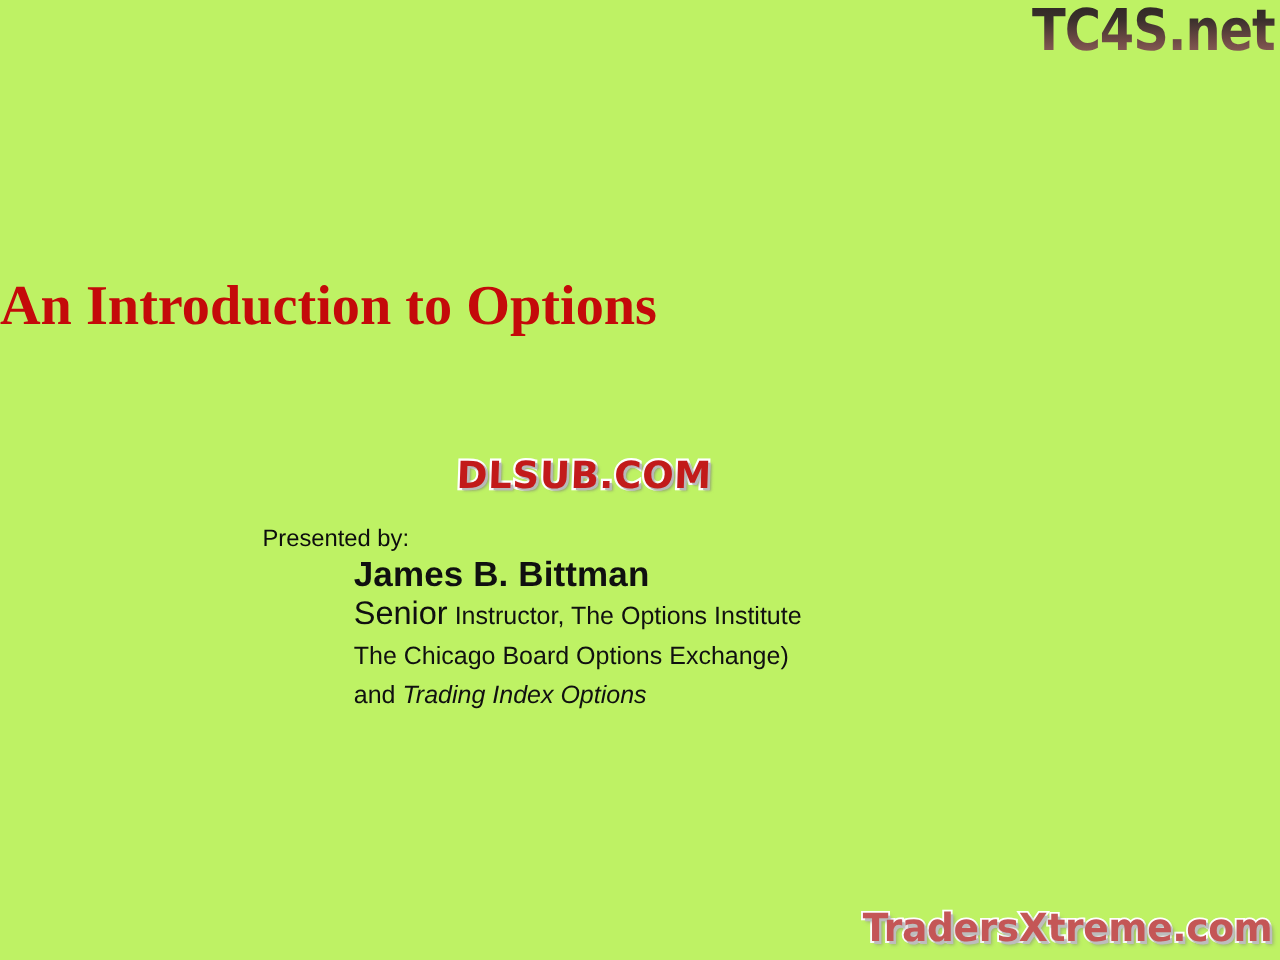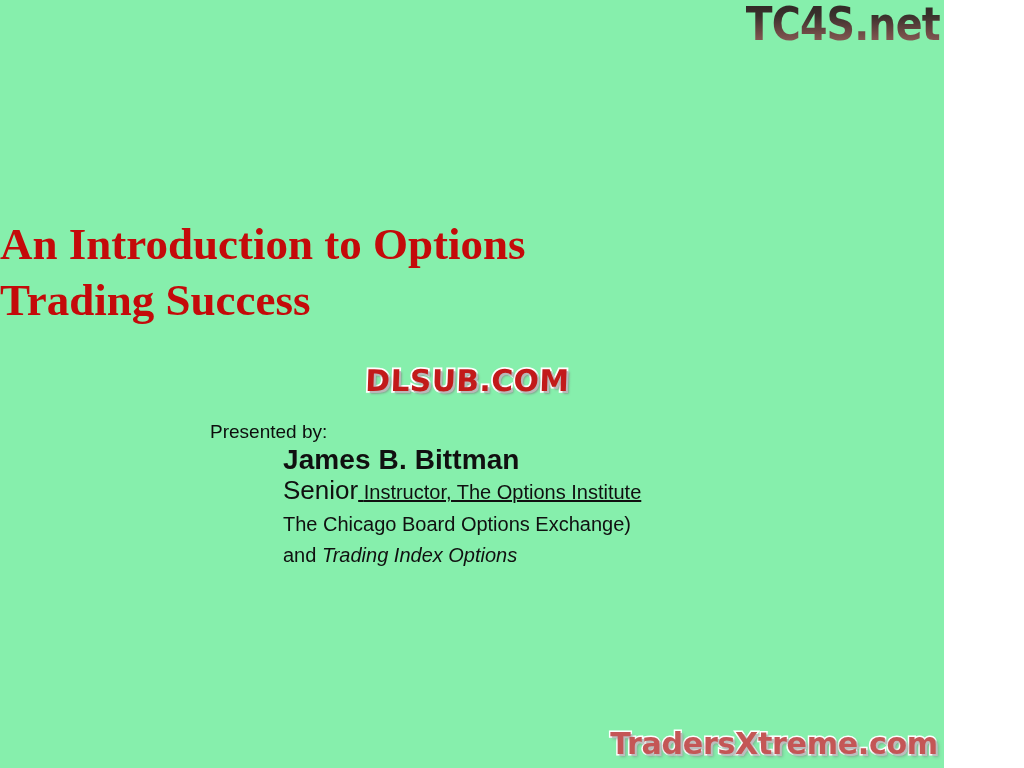--- a/index.html
+++ b/index.html
@@ -8,23 +8,23 @@
     padding: 0;
     background: #ffffff;
   }
   body {
     font-family: "Liberation Sans", sans-serif;
     -webkit-font-smoothing: antialiased;
   }
 
   #slide {
     position: relative;
-    width: 944px;
+    width: 1024px;
     height: 768px;
-    background: #86efac;
+    background: #bef264;
     overflow: hidden;
   }
 
   
   .wm-tc4s {
     position: absolute;
     top: -2px;
     right: 4px;
     font-family: "DejaVu Sans", sans-serif;
     font-weight: bold;
@@ -108,21 +108,20 @@
   .presenter .role {
     line-height: 31px;
     white-space: nowrap;
   }
   .presenter .role .big {
     font-size: 26px;
     margin-top: 8px;
   }
   .presenter .role .small {
     font-size: 20px;
-    text-decoration: underline;
   }
   .presenter .line {
     font-size: 20px;
     line-height: 31px;
     white-space: nowrap;
   }
   .presenter .bk { font-style: italic; }
 
   
   .wm-traders {
@@ -148,21 +147,20 @@
 </style>
 </head>
 <body>
 
 <div id="slide">
 
   <div class="wm-tc4s">TC4S.net</div>
 
   <h1 class="title">
     <span class="tline">An Introduction to Options</span>
-    <span class="tline">Trading Success</span>
   </h1>
 
   <div class="presented-by">Presented by:</div>
 
   <div class="wm-dlsub">DLSUB.COM</div>
 
   <div class="presenter">
     <div class="name">James B. Bittman</div>
 
     <div class="role">

